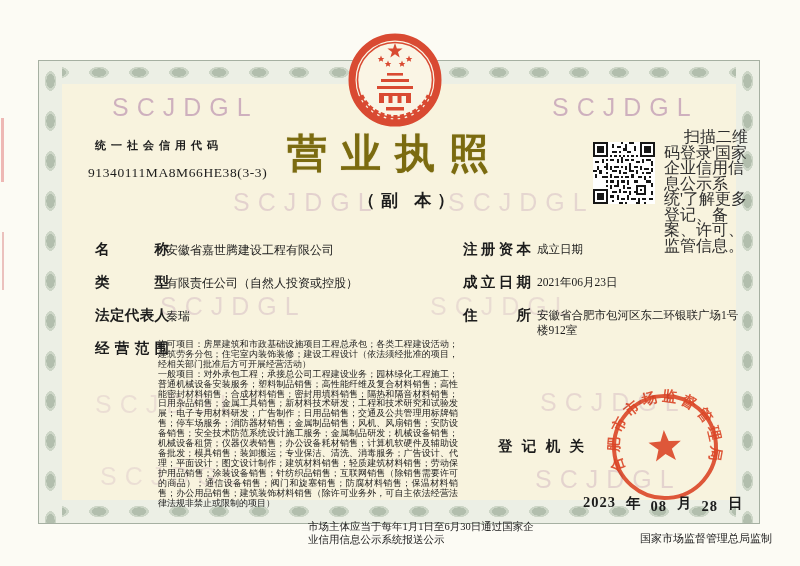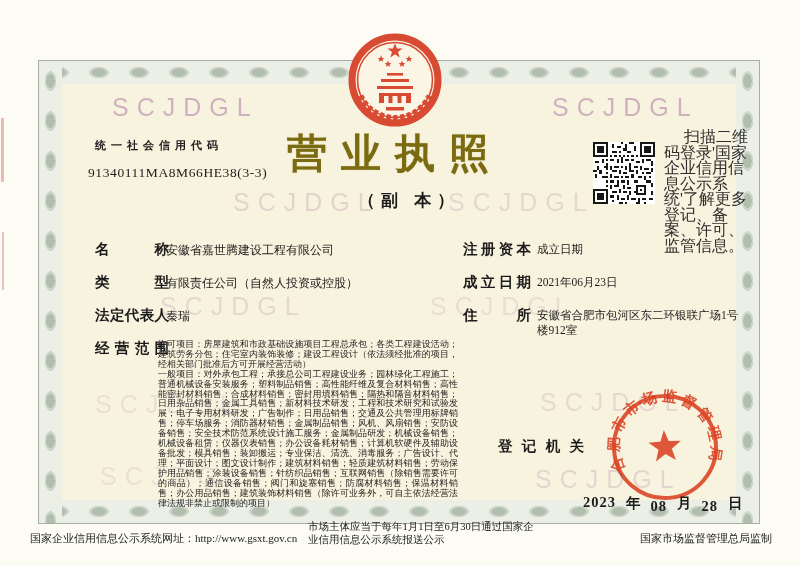--- a/index.html
+++ b/index.html
@@ -168,17 +168,16 @@
         <path id="sealArc" d="M14.8 73.7 A46 46 0 1 1 101.2 73.7" fill="none"></path>
       </defs>
       <circle cx="58" cy="58" r="51" fill="none" stroke="#e2492c" stroke-width="4" opacity=".9"></circle>
       <polygon fill="#e2492c" opacity=".9" points="58,41 62.1,52.3 74.2,52.8 64.7,60.2 68,71.8 58,65 48,71.8 51.3,60.2 41.8,52.7 53.9,52.3"></polygon>
       <text font-size="14.5" font-weight="bold" fill="#e2492c" opacity=".9" letter-spacing="4" font-family="Liberation Sans, sans-serif">
         <textPath href="#sealArc" startOffset="50%" text-anchor="middle">合肥市市场监督管理局</textPath>
       </text>
     </svg>
   </div>
 
-  <div class="foot left">国家企业信用信息公示系统网址：http://www.gsxt.gov.cn</div>
   <div class="foot mid">市场主体应当于每年1月1日至6月30日通过国家企业信用信息公示系统报送公示</div>
   <div class="foot right">国家市场监督管理总局监制</div>
 
 </div>
 
 </body></html>

